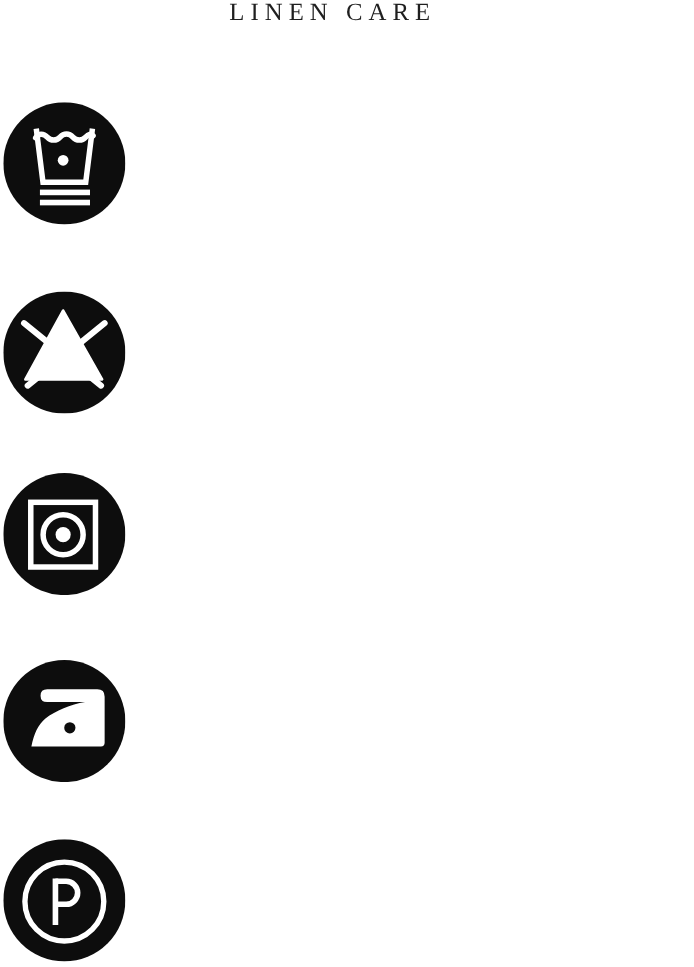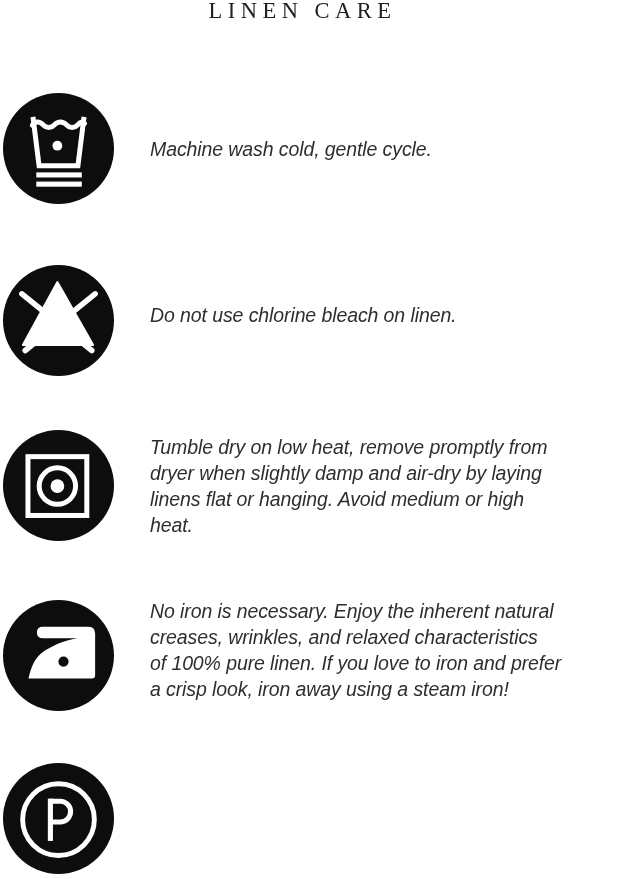--- a/index.html
+++ b/index.html
@@ -57,64 +57,54 @@
 
       <path d="M 27 21.5 L 32.5 65.5 L 67.5 65.5 L 73 21.5" fill="none" stroke="#fff" stroke-width="4.5"></path>
 
       <path d="M 26.5 29 C 28.5 25.2, 33 25.2, 36 28.5 C 39 31.8, 43.5 31.8, 46.5 28.5 C 49.5 25.2, 54 25.2, 57 28.5 C 60 31.8, 64.5 31.8, 67.5 28.5 C 69.6 26.2, 71.8 25.6, 73.5 27.4" fill="none" stroke="#fff" stroke-width="4.5" stroke-linecap="round" stroke-linejoin="round"></path>
 
       <circle cx="49" cy="47.5" r="4.4" fill="#fff"></circle>
 
       <rect x="30" y="71.5" width="41" height="4.6" fill="#fff"></rect>
       <rect x="30" y="79.8" width="41" height="4.6" fill="#fff"></rect>
     </svg>
-    <p class="desc">Machine wash cold, gentle cycle.</p>
   </section>
 
   <section class="row" style="top:265px">
     <svg class="badge" viewBox="0 0 100 100" role="img" aria-label="no-bleach-icon">
       <circle cx="50" cy="50" r="50" fill="var(--icon)"></circle>
 
       <line x1="17" y1="26" x2="80" y2="77" stroke="#fff" stroke-width="5" stroke-linecap="round"></line>
       <line x1="83" y1="26" x2="20" y2="77" stroke="#fff" stroke-width="5" stroke-linecap="round"></line>
 
       <polygon points="49,15.5 81,72 18,72" fill="#fff" stroke="#fff" stroke-width="2" stroke-linejoin="round"></polygon>
     </svg>
-    <p class="desc nudge-up">Do not use chlorine bleach on linen.</p>
   </section>
 
   <section class="row" style="top:430px">
     <svg class="badge" viewBox="0 0 100 100" role="img" aria-label="tumble-dry-low-icon">
       <circle cx="50" cy="50" r="50" fill="var(--icon)"></circle>
       <rect x="22.5" y="24" width="53" height="53" fill="none" stroke="#fff" stroke-width="4.5"></rect>
       <circle cx="49" cy="50.5" r="16.4" fill="none" stroke="#fff" stroke-width="4.5"></circle>
       <circle cx="49" cy="50.5" r="6.2" fill="#fff"></circle>
     </svg>
-    <p class="desc">Tumble dry on low heat, remove promptly from
-dryer when slightly damp and air-dry by laying
-linens flat or hanging. Avoid medium or high
-heat.</p>
   </section>
 
   <section class="row" style="top:600px">
     <svg class="badge" viewBox="0 0 100 100" role="img" aria-label="iron-icon">
       <circle cx="50" cy="50" r="50" fill="var(--icon)"></circle>
       <path d="M 23 70.75
                L 80 70.75 Q 83 70.75 83 67.75
                L 83 30 Q 83 24 77 24
                L 36 24 Q 30.5 24 30.5 29.25 Q 30.5 34.5 36 34.5
                L 67 34.5
                C 55 36.5 43 41.5 34.5 48
                C 28.5 52.8 25 61 23 70.75 Z" fill="#fff"></path>
       <circle cx="54.5" cy="55.5" r="4.6" fill="var(--icon)"></circle>
     </svg>
-    <p class="desc nudge-up">No iron is necessary. Enjoy the inherent natural
-creases, wrinkles, and relaxed characteristics
-of 100% pure linen. If you love to iron and prefer
-a crisp look, iron away using a steam iron!</p>
   </section>
 
   <section class="row" style="top:763px">
     <svg class="badge" viewBox="0 0 100 100" role="img" aria-label="dry-clean-icon">
       <circle cx="50" cy="50" r="50" fill="var(--icon)"></circle>
       <circle cx="50" cy="51" r="32.3" fill="none" stroke="#fff" stroke-width="4.4"></circle>
 
       <line x1="42.7" y1="32.1" x2="42.7" y2="70.2" stroke="#fff" stroke-width="4.6"></line>
       <path d="M 42.7 34.4 L 51.5 34.4 A 9.4 9.4 0 0 1 51.5 53.2 L 42.7 53.2" fill="none" stroke="#fff" stroke-width="4.6"></path>
     </svg>

